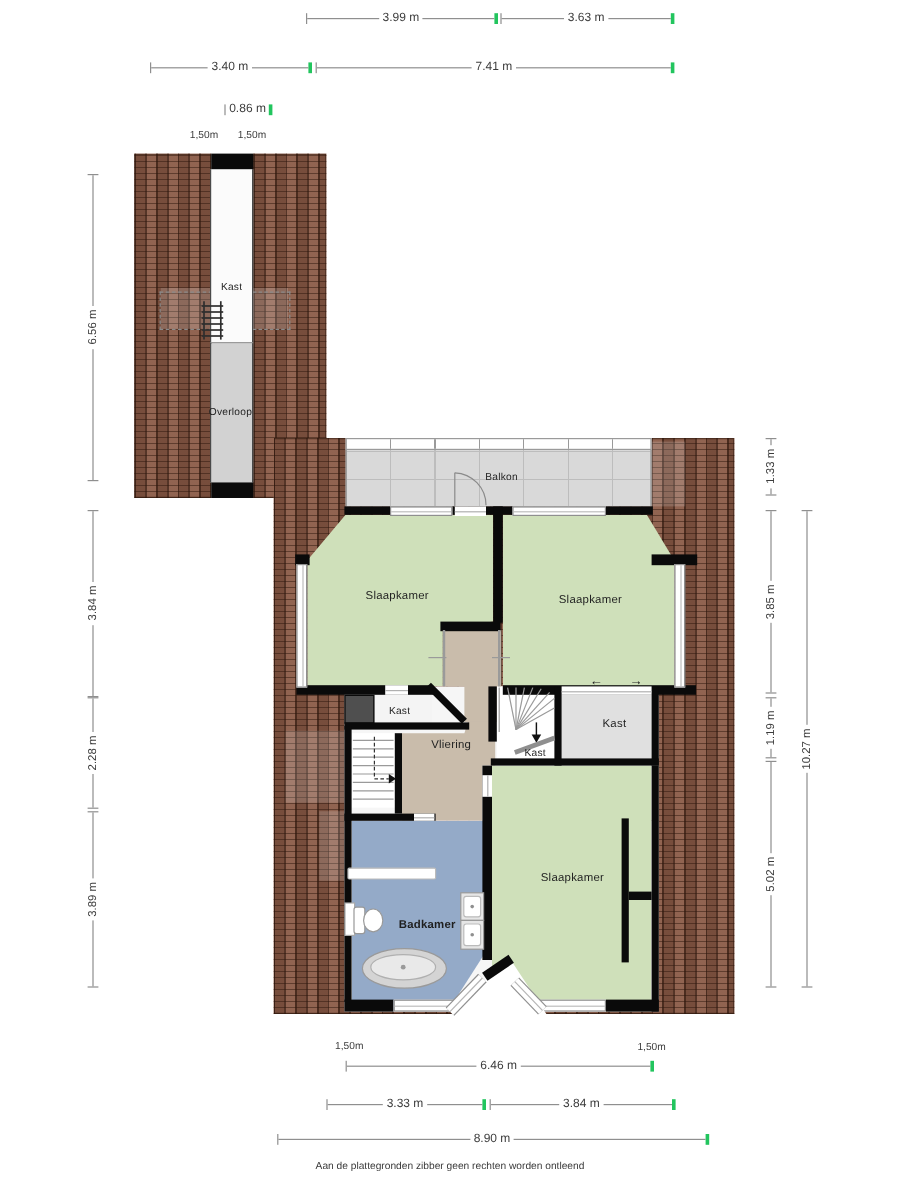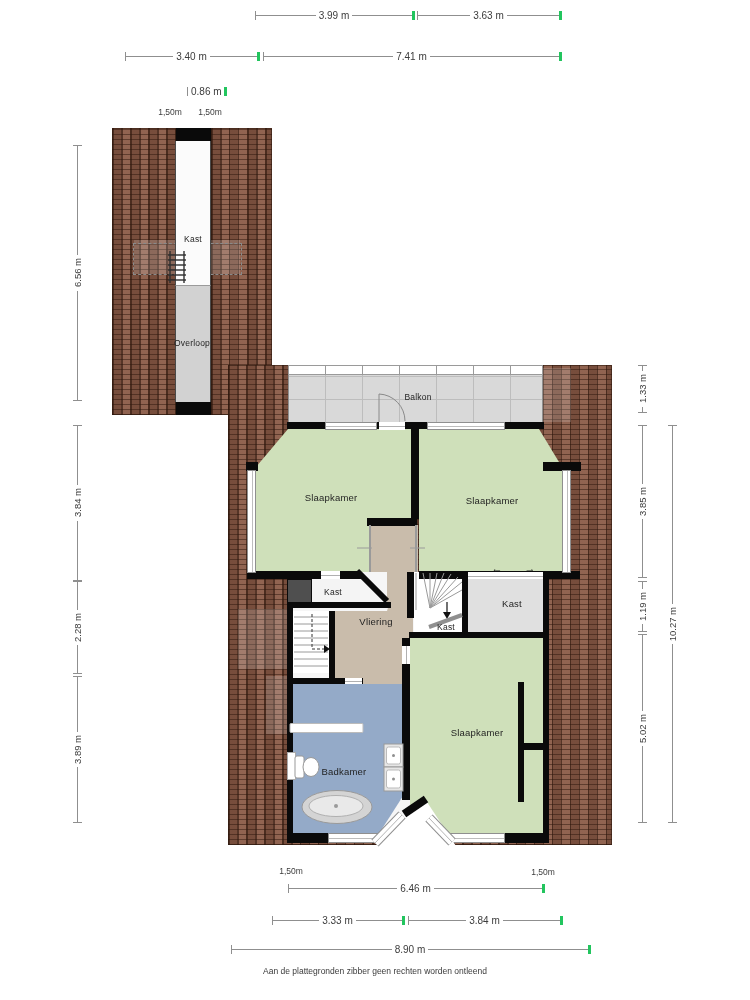--- a/index.html
+++ b/index.html
@@ -223,21 +223,21 @@
   <div class="rlbl small" style="left:193px;top:239px;">Kast</div>
   <div class="rlbl small" style="left:192px;top:343px;">Overloop</div>
   <div class="rlbl small" style="left:418px;top:397px;">Balkon</div>
   <div class="rlbl" style="left:331px;top:497px;">Slaapkamer</div>
   <div class="rlbl" style="left:492px;top:500px;">Slaapkamer</div>
   <div class="rlbl small" style="left:333px;top:592px;">Kast</div>
   <div class="rlbl" style="left:376px;top:621px;">Vliering</div>
   <div class="rlbl small" style="left:446px;top:627px;">Kast</div>
   <div class="rlbl" style="left:512px;top:603px;">Kast</div>
   <div class="rlbl" style="left:477px;top:732px;">Slaapkamer</div>
-  <div class="rlbl" style="left:344px;top:771px;">Badkamer</div>
+  <div class="rlbl" style="left:356px;top:771px;font-weight:bold;">Badkamer</div>
 
   <div class="dimh" style="left:255px;top:11px;width:160px;">
       <i></i>
       <b>3.99 m</b>
       <i></i>
     </div>
   <div class="dimh" style="left:417px;top:11px;width:145px;text-align:center;">
       <i></i>
       <b>3.63 m</b>
       <i></i>

